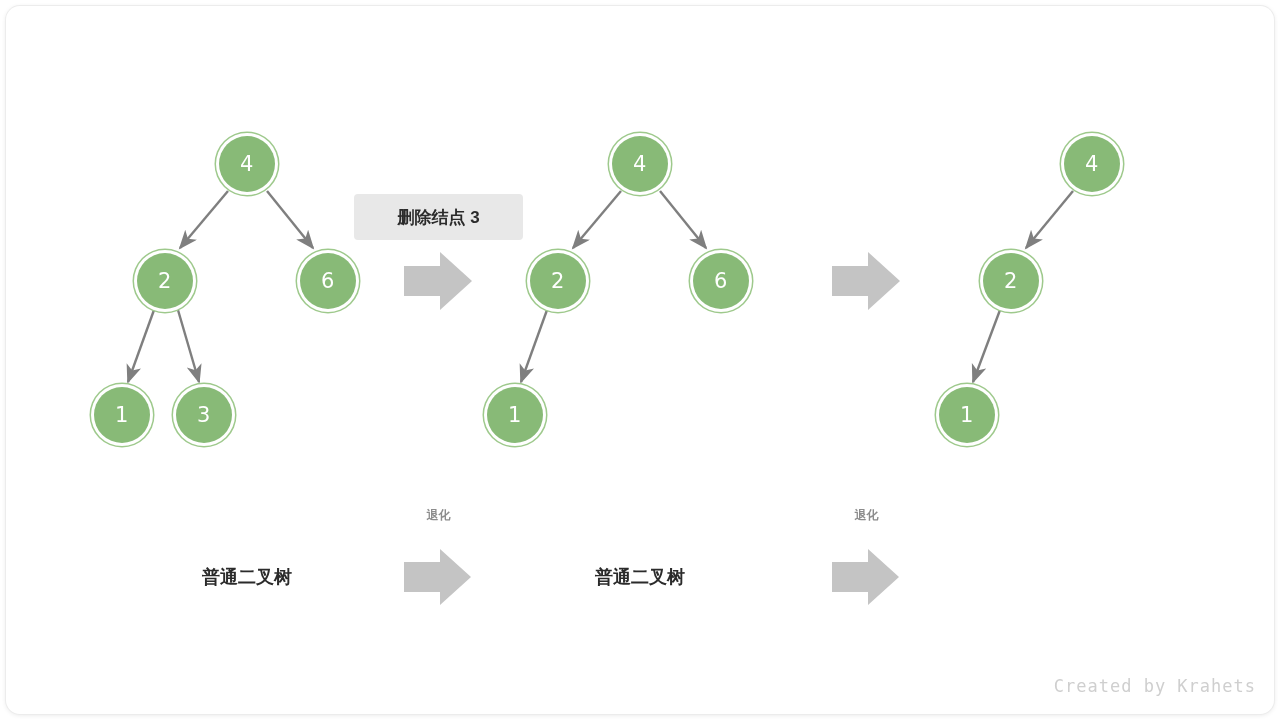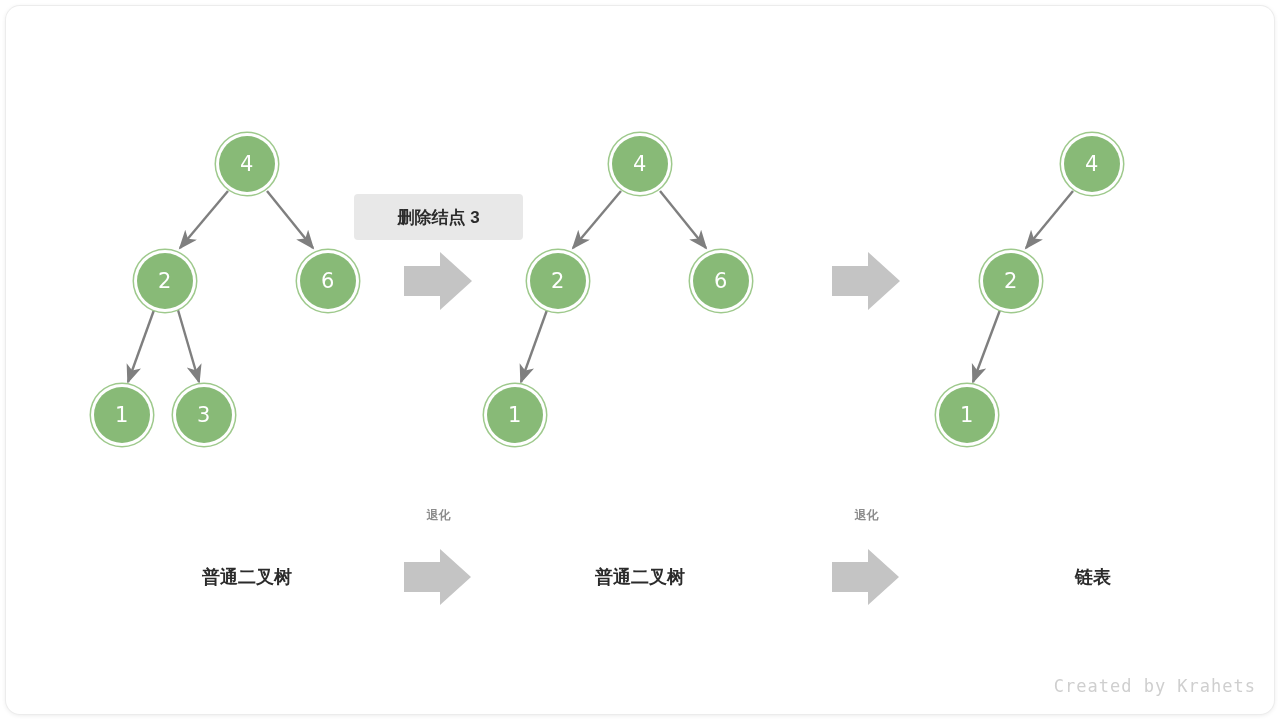--- a/index.html
+++ b/index.html
@@ -170,16 +170,15 @@
   <div class="node" style="left:983px; top:253px;">2</div>
   <div class="node" style="left:939px; top:387px;">1</div>
 
   <div class="op-label" style="left:354px; top:194px; width:169px;">删除结点  3</div>
 
   <div class="sub-caption" style="left:376px; top:507px; width:125px;">退化</div>
   <div class="sub-caption" style="left:804px; top:507px; width:125px;">退化</div>
 
   <div class="caption" style="left:137px; top:565px; width:220px;">普通二叉树</div>
   <div class="caption" style="left:530px; top:565px; width:220px;">普通二叉树</div>
-  <div class="caption" style="left:983px; top:565px; width:220px;">链表</div>
 
   <div id="watermark">Created by Krahets</div>
 </div>
 
 </body></html>

